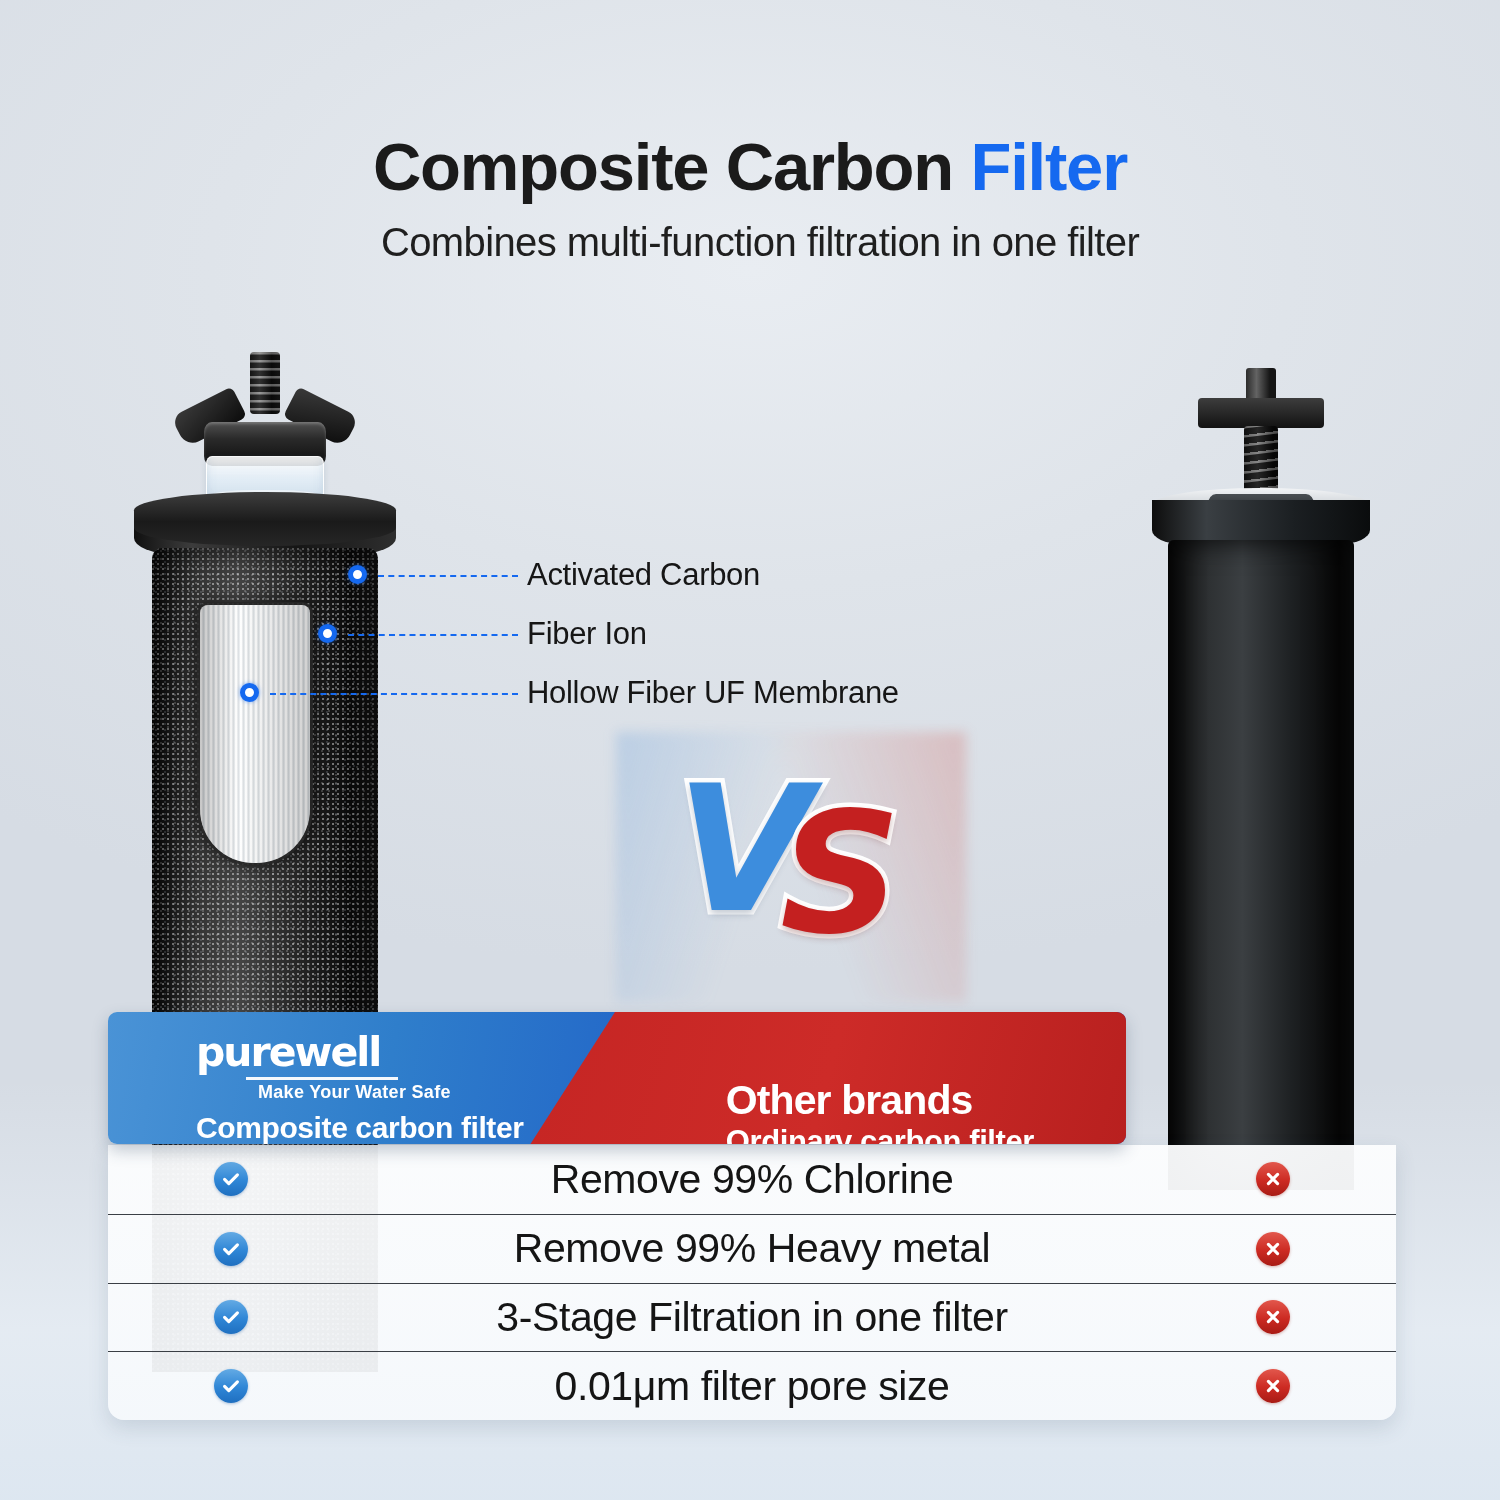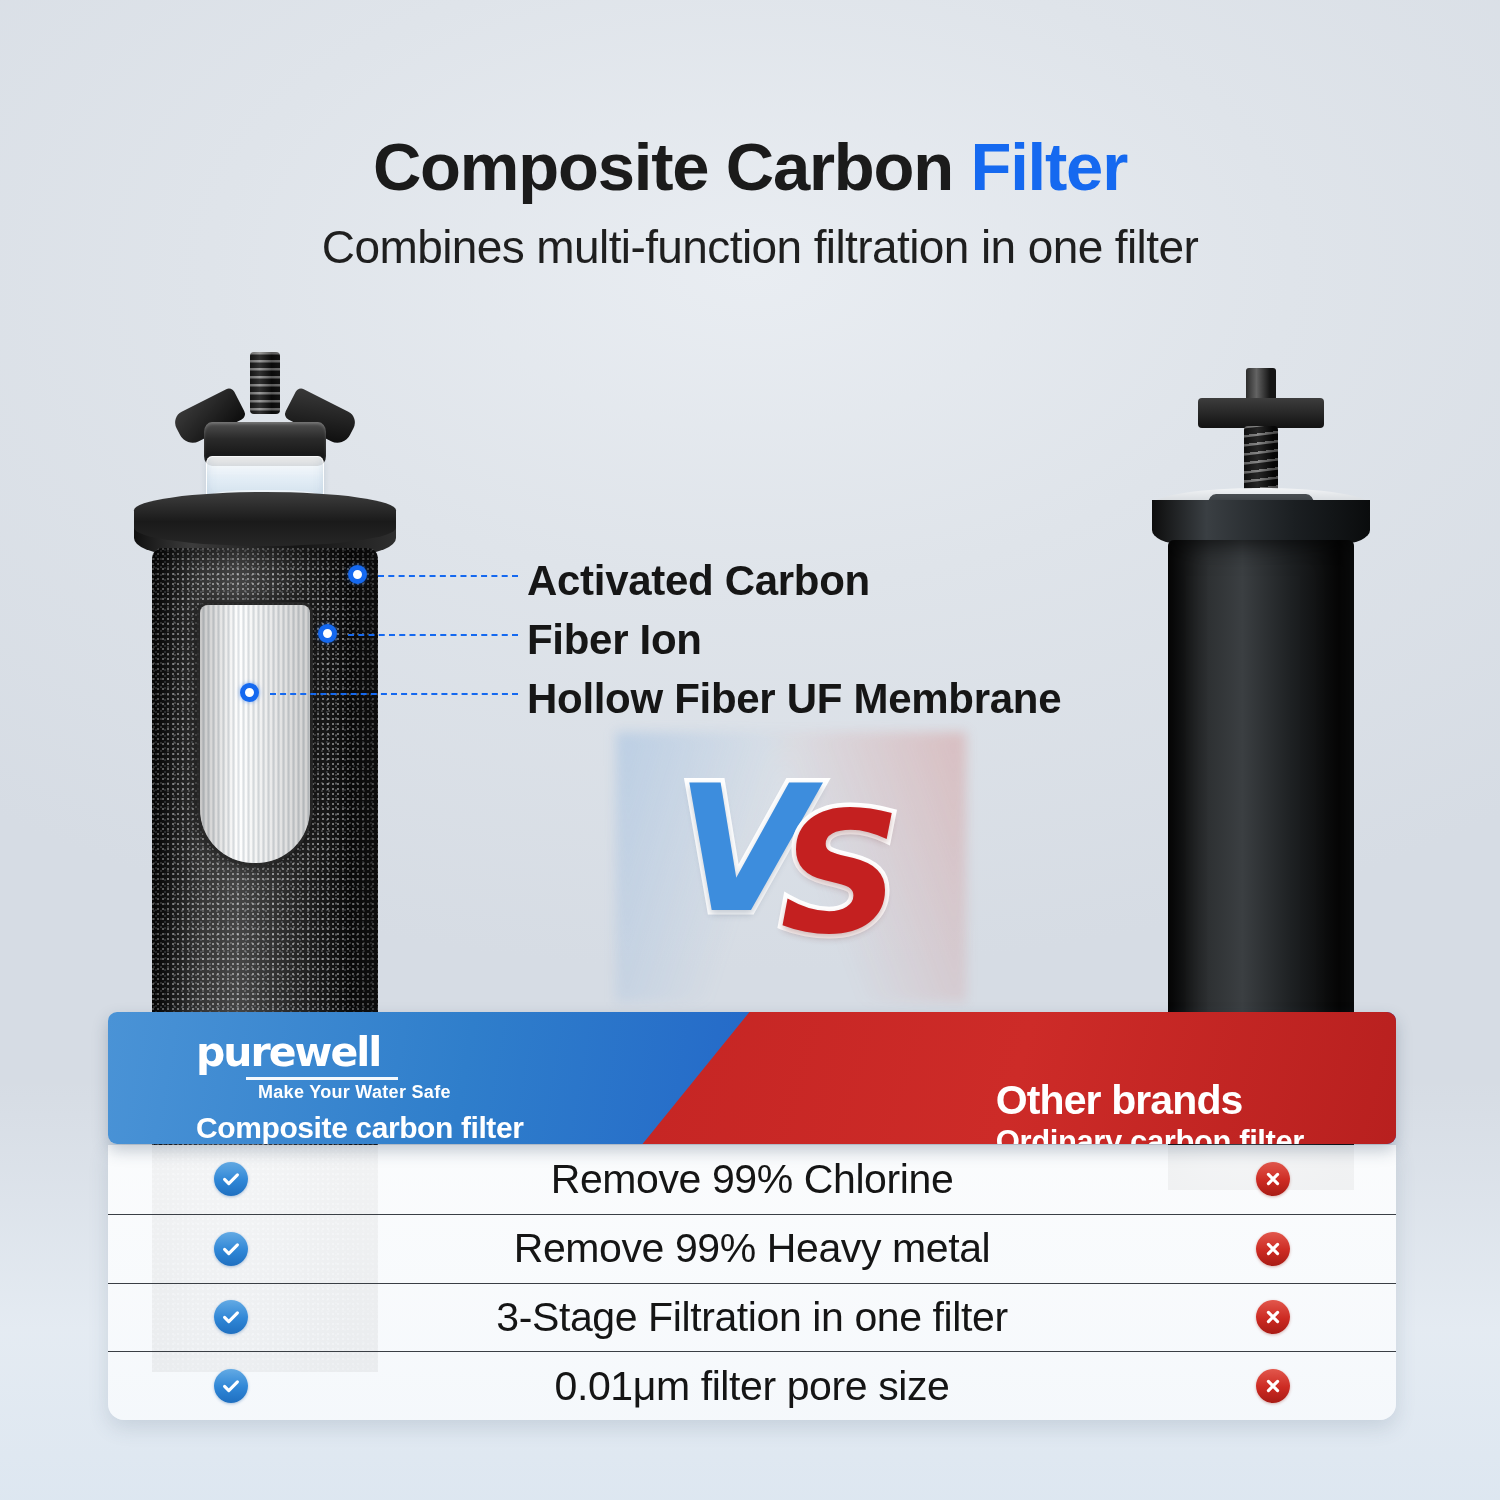--- a/index.html
+++ b/index.html
@@ -26,21 +26,21 @@
 
   
   .header { position:absolute; top:132px; left:0; width:100%; text-align:center; z-index:6;}
   .title {
     font-size:67px; font-weight:bold; color:#1b1b1b;
     letter-spacing:-1.2px; line-height:1.05;
   }
   .title .accent { color:#1569f0; }
   .subtitle {
     margin-top:18px;
-    font-size:46px; font-weight:400; color:#1f1f1f;
+    font-size:40px; font-weight:400; color:#1f1f1f;
     letter-spacing:-.6px;
     padding-left:20px;
   }
 
   
   .filter-scene { position:absolute; inset:0; z-index:3; }
 
   
   .lf-wrap { position:absolute; left:134px; top:352px; width:262px; }
 
@@ -162,22 +162,22 @@
   .co-dot {
     position:absolute; width:19px; height:19px; border-radius:50%;
     background:#ffffff; border:5px solid #1569f0;
     box-shadow:0 0 4px rgba(21,105,240,.55);
   }
   .co-line {
     position:absolute; height:0;
     border-top:2.5px dashed #1569f0;
   }
   .co-label {
-    position:absolute; font-size:42px; color:#161616; letter-spacing:-.3px;
-    white-space:nowrap; font-weight:700;
+    position:absolute; font-size:31px; color:#161616; letter-spacing:-.3px;
+    white-space:nowrap; font-weight:400;
   }
 
   
   .vs {
     position:absolute; left:676px; top:762px; z-index:8;
     width:230px; height:200px;
   }
   .vs-glow {
     position:absolute; left:-60px; top:-30px; width:350px; height:270px;
     background:
@@ -196,21 +196,21 @@
     text-shadow:0 4px 7px rgba(60,80,110,.30);
   }
   .vs-s {
     left:104px; top:28px; font-size:168px; color:#c42020;
     -webkit-text-stroke:9px #ffffff; paint-order:stroke fill;
     text-shadow:0 4px 7px rgba(110,40,40,.32);
   }
 
   
   .banner {
-    position:absolute; left:108px; top:1012px; width:1288px; height:132px;
+    position:absolute; left:108px; top:1012px; width:1018px; height:132px;
     z-index:9; border-radius:9px; overflow:hidden;
     box-shadow:0 7px 16px rgba(40,60,90,.26);
   }
   .banner-blue {
     position:absolute; inset:0;
     background:linear-gradient(100deg,#4a93d6 0%,#2f7ecb 28%,#1a56c6 72%,#1747bd 100%);
   }
   .banner-red {
     position:absolute; inset:0;
     background:linear-gradient(105deg,#a81b1c 0%,#c22322 28%,#cd2b28 70%,#b8201f 100%);

